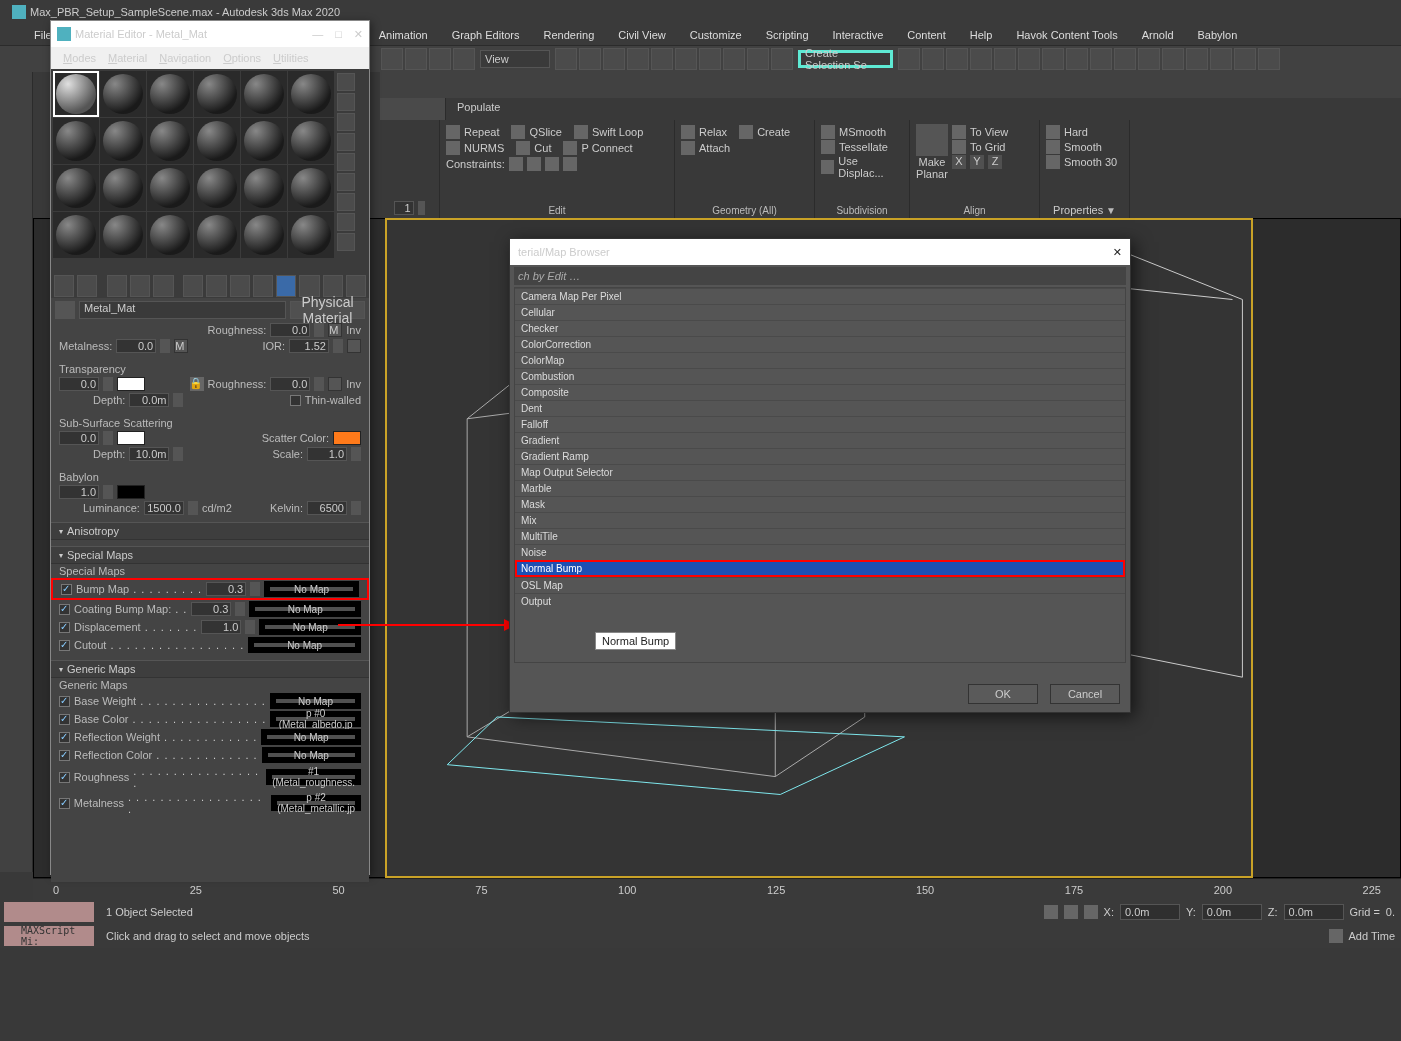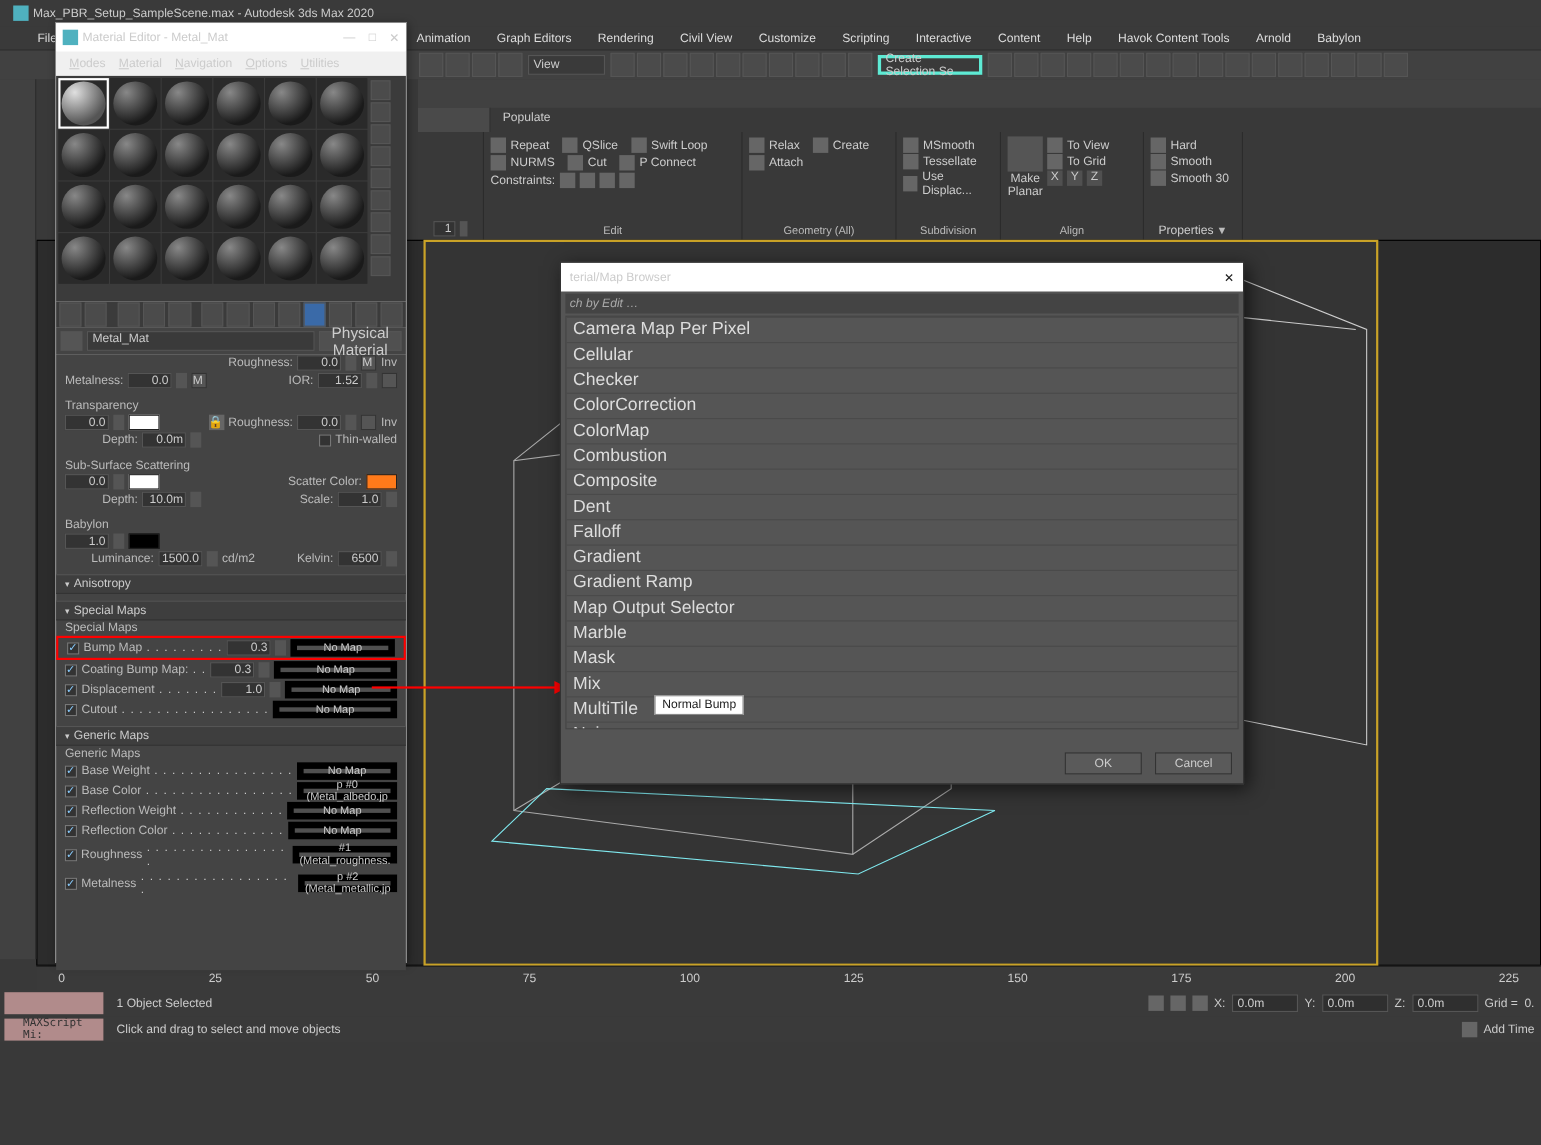--- a/index.html
+++ b/index.html
@@ -82,21 +82,21 @@
 .cbx.c::after { content: "✓"; position: absolute; top: -2px; left: 0; font-size: 10px; color: #8cf; }
 .dots { letter-spacing: 1px; }
 .bumphl { border: 2px solid #ff0000; }
 
 
 .mmb { left: 509px; top: 238px; width: 622px; height: 475px; background: #555; border: 1px solid #333; box-shadow: 4px 4px 16px rgba(0,0,0,0.6); }
 .mmb .mmbtitle { height: 26px; background: #fff; color: #222; display: flex; align-items: center; padding: 0 8px; font-size: 12px; }
 .mmb .mmbtitle .x { margin-left: auto; color: #222; }
 .mmb .search { margin: 2px 4px; height: 18px; background: #444; color: #aaa; padding: 0 4px; font-style: italic; display: flex; align-items: center; }
 .mmb .list { margin: 2px 4px; height: 376px; background: #555; overflow: hidden; border: 1px solid #444; }
-.mmb .list .item { padding: 2px 6px; border-top: 1px solid #4a4a4a; color: #ddd; font-size: 16px; }
+.mmb .list .item { padding: 2px 6px; border-top: 1px solid #4a4a4a; color: #ddd; font-size: 10px; }
 .mmb .list .item.hi { background: #1d4fb3; color: #fff; border: 2px solid #ff0000; padding: 1px 4px; }
 .mmb .btns { position: absolute; right: 10px; bottom: 8px; display: flex; gap: 12px; }
 .mmb .btns .btn { width: 70px; height: 20px; background: #5a5a5a; border: 1px solid #333; text-align: center; display: flex; align-items: center; justify-content: center; }
 .tooltip { position: absolute; left: 595px; top: 632px; background: #fff; color: #222; border: 1px solid #888; padding: 2px 6px; font-size: 11px; }
 
 
 .redarrow { position: absolute; left: 338px; top: 624px; width: 182px; height: 2px; background: #ff0000; }
 .redarrow::after { content: ""; position: absolute; right: -2px; top: -5px; border: 6px solid transparent; border-left: 12px solid #ff0000; }
 </style>
 </head>

